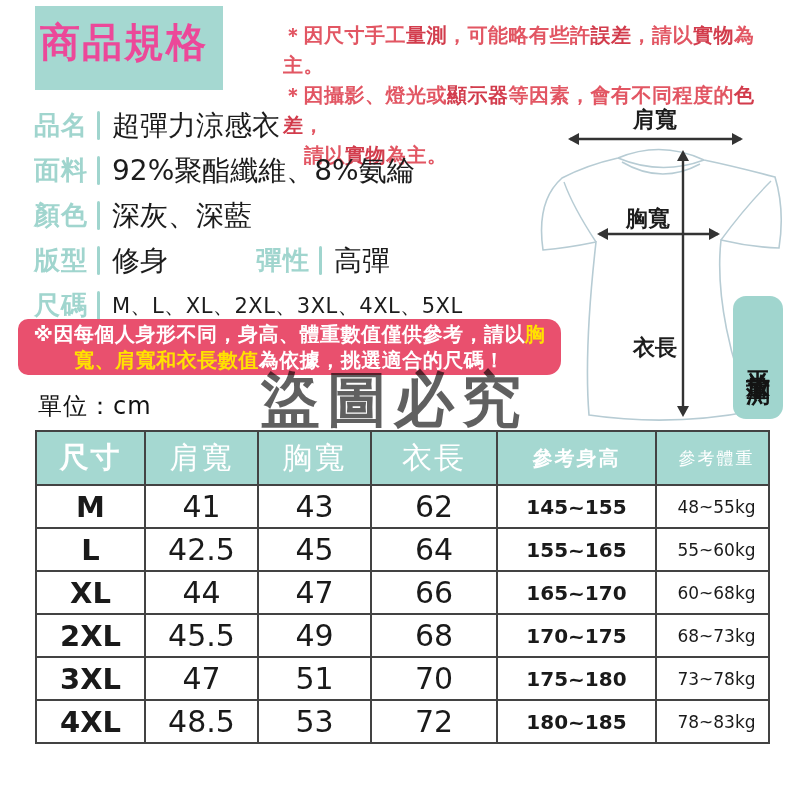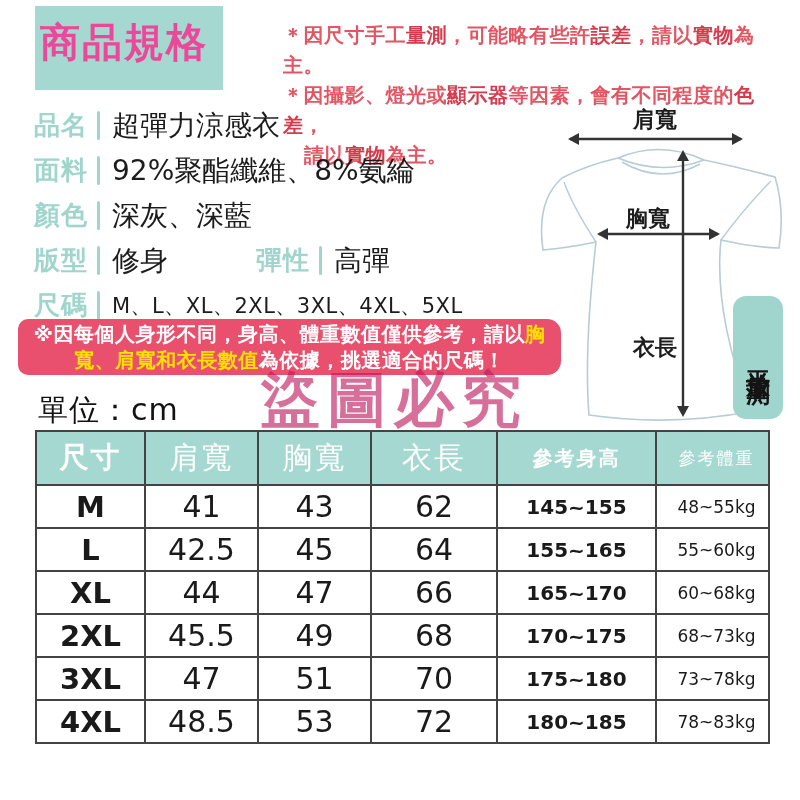--- a/index.html
+++ b/index.html
@@ -30,24 +30,24 @@
   
   .banner {
     position:absolute; left:2px; top:319px; width:543px; height:56px; background:#e9506e;
     border-radius:10px 14px 14px 10px; color:#ffffff; font-size:20px; font-weight:700;
     display:flex; flex-direction:column; align-items:center; justify-content:center;
     line-height:26px; text-align:center; letter-spacing:0.5px;margin-left:16px;
   }
   .banner .y { color:#ffe100; font-weight:800; }
 
   
-  .unit { position:absolute; left:38px; top:390px; font-size:30px; color:#121212; letter-spacing:1px; }
+  .unit { position:absolute; left:38px; top:390px; font-size:24px; color:#121212; letter-spacing:1px; }
   .watermark {
     position:absolute; left:260px; top:360px; font-size:60px; font-weight:800;
-    color:#be185d; opacity:0.62; letter-spacing:7px; z-index:4; white-space:nowrap;
+    color:#000000; opacity:0.62; letter-spacing:7px; z-index:4; white-space:nowrap;
   }
 
   
   .tshirt-svg { position:absolute; left:535px; top:95px; }
   .flat-tag {
     position:absolute; left:733px; top:296px; width:50px; height:123px; background:#a0d5ce;
     border-radius:13px; display:flex; align-items:center; justify-content:center; z-index:2;
   }
   .flat-tag span {
     writing-mode:vertical-rl; text-orientation:upright; font-size:24px; color:#141414;

